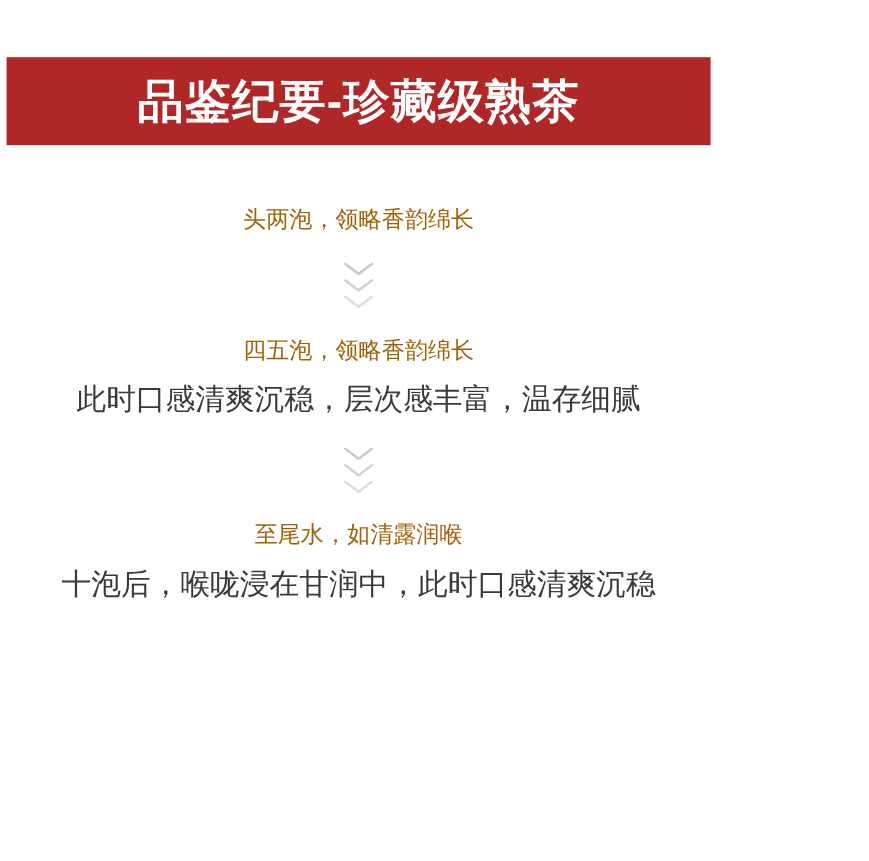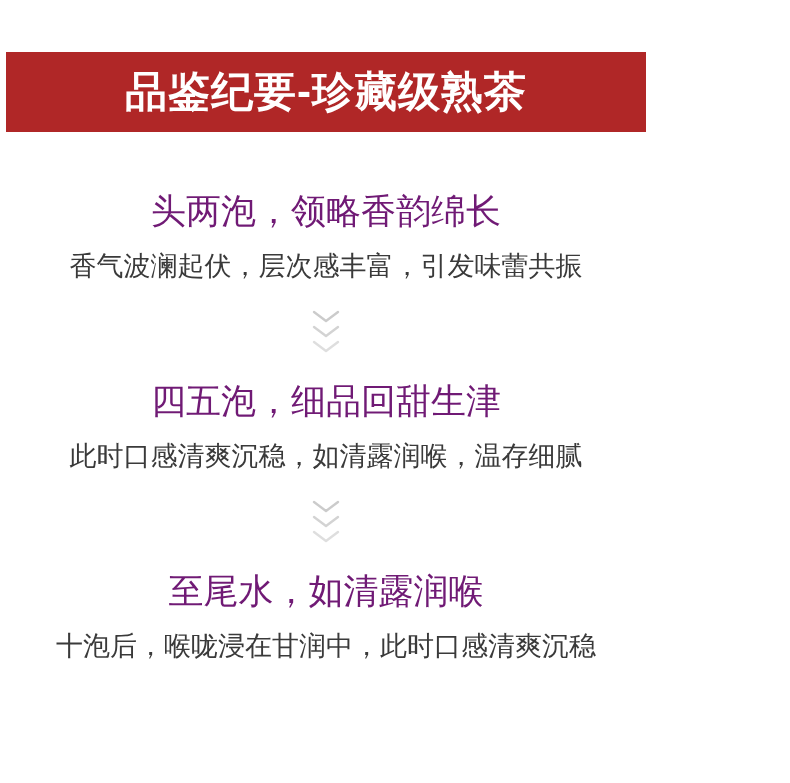--- a/index.html
+++ b/index.html
@@ -47,22 +47,22 @@
     flex-direction: column;
     align-items: center;
   }
   .section {
     width: 100%;
     display: flex;
     flex-direction: column;
     align-items: center;
   }
   .section .line-main {
-    font-size: 35px;
-    color: #701a75;
+    font-size: 21px;
+    color: #a16207;
     line-height: 1.55;
     white-space: nowrap;
   }
   .section .line-sub {
     font-size: 27px;
     color: #3a3a3a;
     line-height: 1.55;
     white-space: nowrap;
     margin-top: 8px;
   }
@@ -97,21 +97,20 @@
 <div class="page">
 
   <div class="title-banner">
     <div class="title-text">品鉴纪要-珍藏级熟茶</div>
   </div>
 
   <div class="sections">
 
     <div class="section">
       <div class="line-main">头两泡，领略香韵绵长</div>
-      <div class="line-sub">香气波澜起伏，层次感丰富，引发味蕾共振</div>
     </div>
 
     <div class="divider">
       <div class="chev-stack">
         <span class="chev chev-1">
           <svg width="28" height="13" viewBox="0 0 28 13">
               <path d="M2 2 L14 11 L26 2" fill="none" stroke="#c9c9c9" stroke-width="2.4" stroke-linecap="round" stroke-linejoin="round"></path>
             </svg>
         </span>
         <span class="chev chev-2">
@@ -121,22 +120,22 @@
         </span>
         <span class="chev chev-3">
           <svg width="28" height="13" viewBox="0 0 28 13">
               <path d="M2 2 L14 11 L26 2" fill="none" stroke="#c9c9c9" stroke-width="2.4" stroke-linecap="round" stroke-linejoin="round"></path>
             </svg>
         </span>
       </div>
     </div>
 
     <div class="section">
-      <div class="line-main">四五泡，细品回甜生津</div>
-      <div class="line-sub">此时口感清爽沉稳，如清露润喉，温存细腻</div>
+      <div class="line-main">四五泡，领略香韵绵长</div>
+      <div class="line-sub">此时口感清爽沉稳，层次感丰富，温存细腻</div>
     </div>
 
     <div class="divider">
       <div class="chev-stack">
         <span class="chev chev-1">
           <svg width="28" height="13" viewBox="0 0 28 13">
               <path d="M2 2 L14 11 L26 2" fill="none" stroke="#c9c9c9" stroke-width="2.4" stroke-linecap="round" stroke-linejoin="round"></path>
             </svg>
         </span>
         <span class="chev chev-2">

